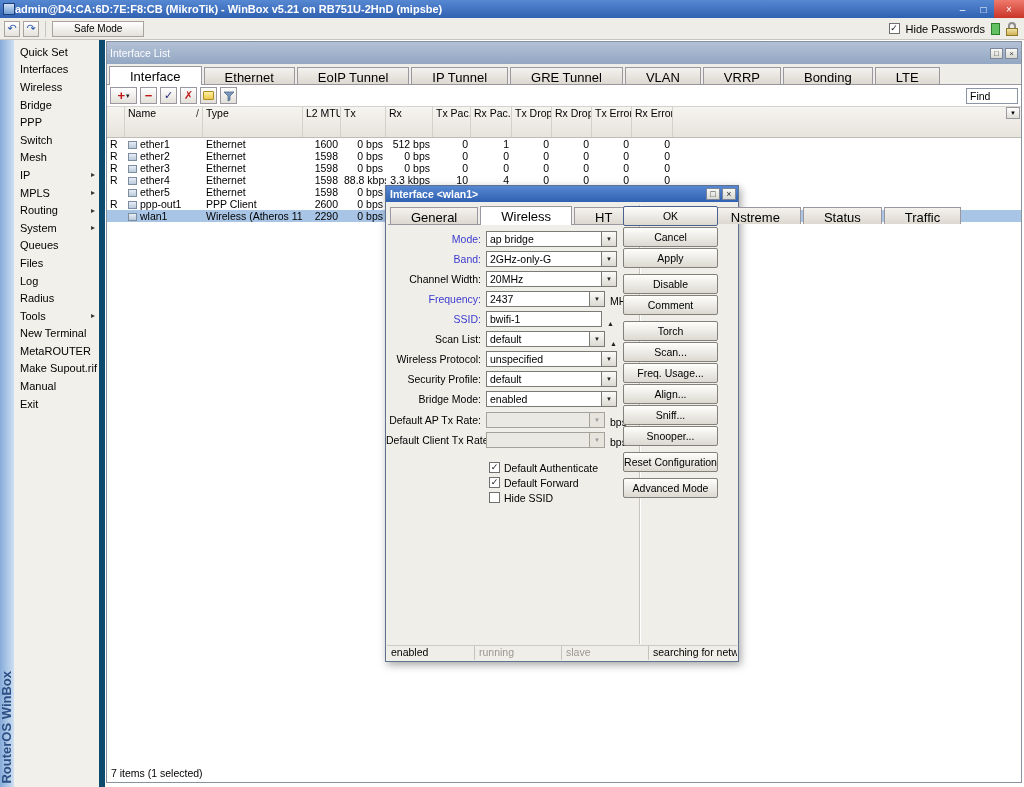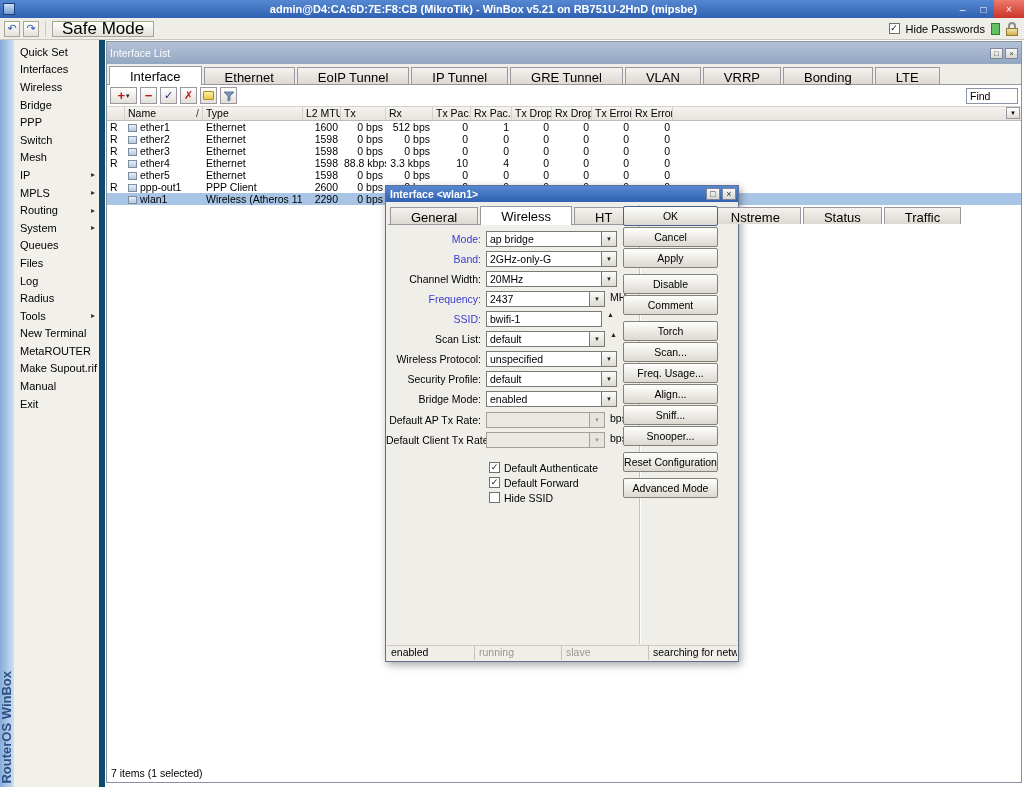--- a/index.html
+++ b/index.html
@@ -2,29 +2,29 @@
 <html><head>
 <meta charset="utf-8">
 <style>
 *{margin:0;padding:0;box-sizing:border-box}
 body{font-family:"Liberation Sans",sans-serif;font-size:11px;color:#000;background:#fff}
 .app{position:relative;width:1024px;height:787px;overflow:hidden;background:#fff}
 
 
 .titlebar{position:absolute;left:0;top:0;width:100%;height:18px;background:linear-gradient(#5688d2,#3061b2);display:flex;align-items:center;color:#fff}
 .tb-appicon{width:12px;height:12px;margin-left:3px;border:1px solid #1d3f7a;background:linear-gradient(#cfe0f4,#6f9cd4)}
-.tb-title{flex:1;text-align:center;font-weight:bold;font-size:11px}
+.tb-title{flex:1;text-align:left;font-weight:bold;font-size:11px}
 .tb-btn{width:21px;height:18px;display:flex;align-items:center;justify-content:center;color:#fff;font-size:10px;cursor:default}
 .tb-close{width:30px;background:linear-gradient(#ef7a6d,#c93527)}
 
 
 .topbar{position:absolute;left:0;top:18px;width:100%;height:22px;background:#efede8;border-bottom:1px solid #c9c6bf;display:flex;align-items:center;padding:0 4px;gap:3px}
 .navbtn{width:16px;height:16px;border:1px solid #a8a49b;background:linear-gradient(#fff,#e4e1da);color:#2a58a8;font-size:11px;line-height:13px;text-align:center}
 .vsep{width:1px;height:16px;background:#c9c6bf;margin:0 3px}
-.safemode{height:16px;padding:0 9px;border:1px solid #a8a49b;background:linear-gradient(#fff,#e4e1da);font-size:17px;line-height:13px}
+.safemode{height:16px;padding:0 21px;border:1px solid #a8a49b;background:linear-gradient(#fff,#e4e1da);font-size:10px;line-height:13px}
 .topbar-right{margin-left:auto;display:flex;align-items:center;gap:6px;padding-right:2px}
 .cbox-sm{width:11px;height:11px;border:1px solid #6f6f6f;background:#fff;font-size:9px;line-height:9px;text-align:center;color:#111}
 .connind{width:9px;height:12px;background:#63c163;border:1px solid #2c7d2c}
 .lock{position:relative;width:12px;height:14px}
 .lock-shackle{position:absolute;left:2px;top:0;width:8px;height:7px;border:2px solid #8f8f8f;border-bottom:none;border-radius:4px 4px 0 0}
 .lock-body{position:absolute;left:0;bottom:0;width:12px;height:8px;background:linear-gradient(#efe2a8,#d2b253);border:1px solid #8f7a2a}
 
 
 .brandstrip{position:absolute;left:0;top:40px;bottom:0;width:14px;background:linear-gradient(90deg,#86abd9,#cfe0f2)}
 .brandtext{position:absolute;left:0;bottom:3px;width:14px;writing-mode:vertical-rl;transform:rotate(180deg);font-size:13px;font-weight:bold;color:#2c4f86;white-space:nowrap;line-height:14px}
@@ -46,21 +46,21 @@
 .if-toolbar{position:relative;height:22px;border-bottom:1px solid #d6d3cc;display:flex;align-items:center;padding:0 3px;gap:3px;background:#fff}
 .tbtn{height:17px;min-width:17px;border:1px solid #9b97a0;background:linear-gradient(#fff,#e3e0d9);display:flex;align-items:center;justify-content:center;font-size:11px;cursor:default}
 .tbtn.add{width:27px;gap:1px}
 .plus{color:#c01818;font-weight:bold;font-size:13px;line-height:11px}
 .caret{font-size:7px;color:#222}
 .minus{color:#c01818;font-weight:bold;font-size:13px;line-height:11px}
 .chk{color:#23237a;font-size:11px}
 .crs{color:#c01818;font-size:11px}
 .comment-ico{width:11px;height:9px;background:linear-gradient(#fef0a0,#ecc94e);border:1px solid #ad8b22;border-radius:1px}
 .findbox{position:absolute;right:3px;top:3px;width:52px;height:16px;border:1px solid #8a96a6;background:#fff;font-size:10.5px;line-height:14px;padding:0 3px}
-.if-header{position:relative;height:14px;display:flex;background:linear-gradient(#f6f4f0,#e7e4dd);border-bottom:1px solid #bfbcb5;font-size:10.5px;line-height:12px}
+.if-header{position:relative;height:31px;display:flex;background:linear-gradient(#f6f4f0,#e7e4dd);border-bottom:1px solid #bfbcb5;font-size:10.5px;line-height:12px}
 .hcell{padding:0 3px;border-right:1px solid #d4d1ca;overflow:hidden;white-space:nowrap}
 .sort{float:right;color:#333;padding-left:3px}
 .colpick{position:absolute;right:1px;top:0;width:14px;height:12px;border:1px solid #9b97a0;background:linear-gradient(#fff,#e0ddd6);font-size:6px;text-align:center;line-height:11px}
 .c-flag{width:18px;flex:none;padding-left:5px}
 .c-name{width:78px;flex:none}
 .c-type{width:100px;flex:none}
 .c-n0{width:38px;flex:none}.c-n1{width:45px;flex:none}.c-n2{width:47px;flex:none}
 .c-n3{width:38px;flex:none}.c-n4{width:41px;flex:none}.c-n5{width:40px;flex:none}
 .c-n6{width:40px;flex:none}.c-n7{width:40px;flex:none}.c-n8{width:41px;flex:none}
 .trow{display:flex;height:12px;line-height:12px;font-size:10.5px}
@@ -76,21 +76,21 @@
 .dlg-title-label{flex:1;font-size:10.5px;font-weight:bold}
 .dlg-btn{width:14px;height:12px;margin-left:2px;border:1px solid #7c8698;background:linear-gradient(#f8f8f6,#d8d8d2);color:#333;font-size:9px;line-height:10px;text-align:center}
 .dlg-body{position:relative;height:calc(100% - 16px)}
 .dlg-tabs{position:absolute;left:2px;top:3px;width:250px;height:20px;display:flex;align-items:flex-end;gap:2px;border-bottom:1px solid #9b97a0;padding:0 2px}
 .dlg-sep{position:absolute;left:253px;top:3px;bottom:17px;width:2px;border-left:1px solid #c6c3bc;border-right:1px solid #fff}
 .dlg-form{position:absolute;left:0;top:27px;width:252px}
 .frow{display:flex;align-items:center;height:20px}
 .frow.fgap{margin-top:1px}
 .flabel{width:100px;text-align:right;padding-right:5px;font-size:10.5px;white-space:nowrap}
 .flabel.blue{color:#3b3bd0}
-.fctl{display:flex;align-items:flex-start}
+.fctl{display:flex;align-items:flex-end}
 .finput{display:inline-flex;align-items:center;width:116px;height:16px;border:1px solid #7b7b76;background:#fff;padding:0 3px;font-size:10.5px;white-space:nowrap;overflow:hidden}
 .finput.narrow{width:104px}
 .finput.dis{background:#ebe9e3;border-color:#a5a29a;color:#777}
 .fdrop{width:15px;height:16px;border:1px solid #7b7b76;border-left:none;background:linear-gradient(#fbfbf9,#dcd9d1);font-size:6px;display:flex;align-items:center;justify-content:center;color:#222}
 .fdrop.dis{color:#999;border-color:#a5a29a;background:#e7e4dd}
 .fup{margin-left:5px;font-size:7px;color:#222}
 .funit{margin-left:5px;font-size:10.5px}
 .dlg-checkboxes{margin:10px 0 0 103px}
 .cbrow{display:flex;align-items:center;height:15px;gap:4px}
 .cblab{font-size:10.5px}

